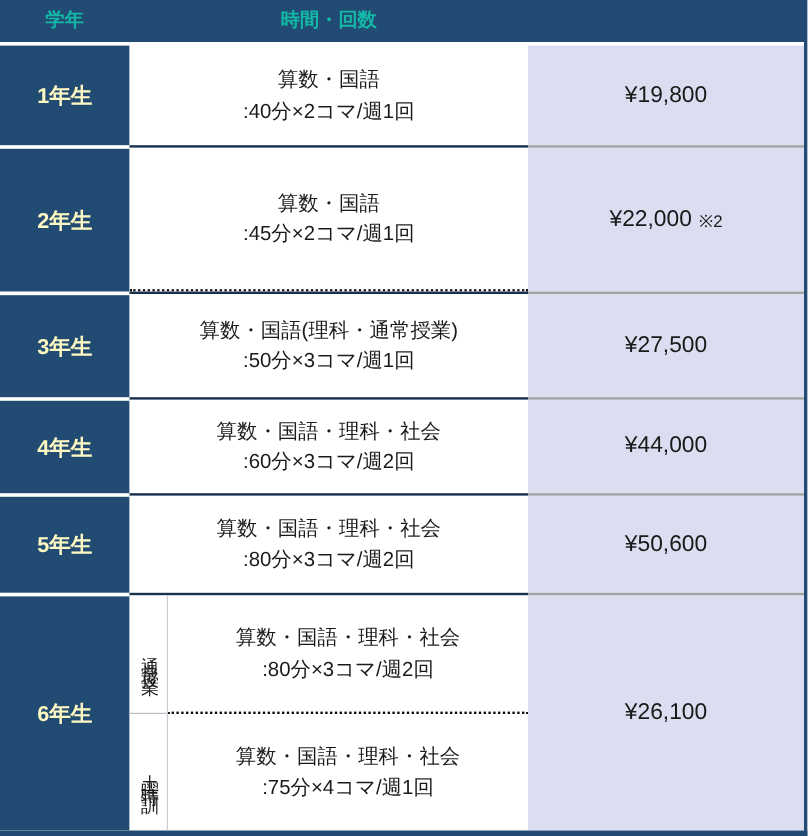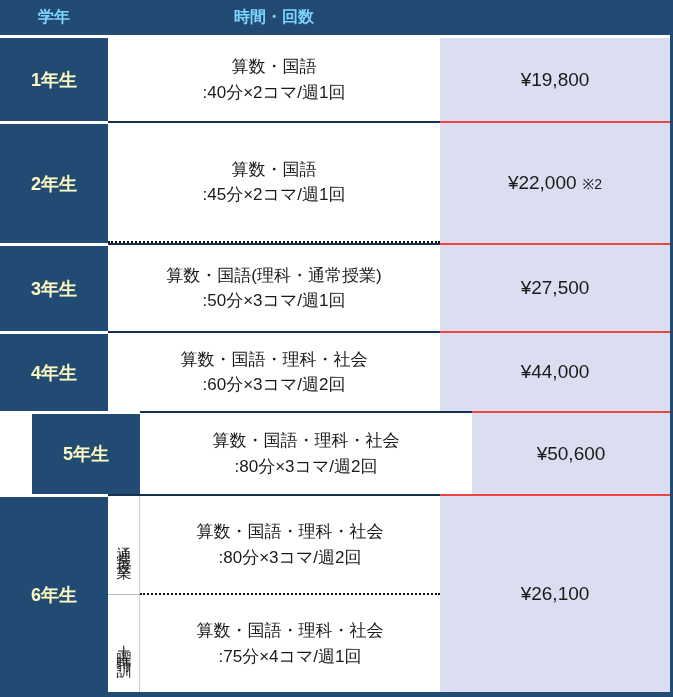--- a/index.html
+++ b/index.html
@@ -24,21 +24,21 @@
   .hrow {
     height: 35px;
     flex: 0 0 35px;
     display: flex;
     background: #214b72;
   }
   .hcell {
     display: flex;
     align-items: center;
     justify-content: center;
-    color: #7dd3fc;
+    color: #14b8a6;
     font-weight: bold;
     font-size: 16px;
   }
   .row { display: flex; }
   .c1 { width: 108px; flex: 0 0 108px; box-sizing: border-box; }
   .c2 { width: 332px; flex: 0 0 332px; box-sizing: border-box; }
   .c3 { flex: 1 1 auto; box-sizing: border-box; }
 
   .grade {
     background: #214b72;
@@ -51,21 +51,21 @@
     font-size: 18px;
   }
   .time {
     background: #ffffff;
     border-top: 2px solid #16304d;
     display: flex;
     flex-direction: column;
   }
   .price {
     background: #dadef0;
-    border-top: 2px solid #ef4444;
+    border-top: 2px solid #a3a3a3;
     display: flex;
     align-items: center;
     justify-content: center;
     font-size: 19px;
     color: #1a1a1a;
   }
   .row-first .time, .row-first .price { border-top: 3px solid #ffffff; }
 
   .session {
     flex: 1 1 0;
@@ -82,21 +82,21 @@
   .note {
     font-size: 14px;
     margin-left: 6px;
   }
 
   
   .r1 { flex: 0 0 86px; }
   .r2 { flex: 0 0 122px; }
   .r3 { flex: 0 0 88px; }
   .r4 { flex: 0 0 80px; }
-  .r5 { flex: 0 0 83px; padding-left: 32px; }
+  .r5 { flex: 0 0 83px; }
   .r6 { flex: 0 0 198px; }
 
   
   .time-split { flex-direction: row; padding: 0; }
   .vlabels {
     width: 32px;
     flex: 0 0 32px;
     display: flex;
     flex-direction: column;
     border-right: 1px solid #c9cdd4;

